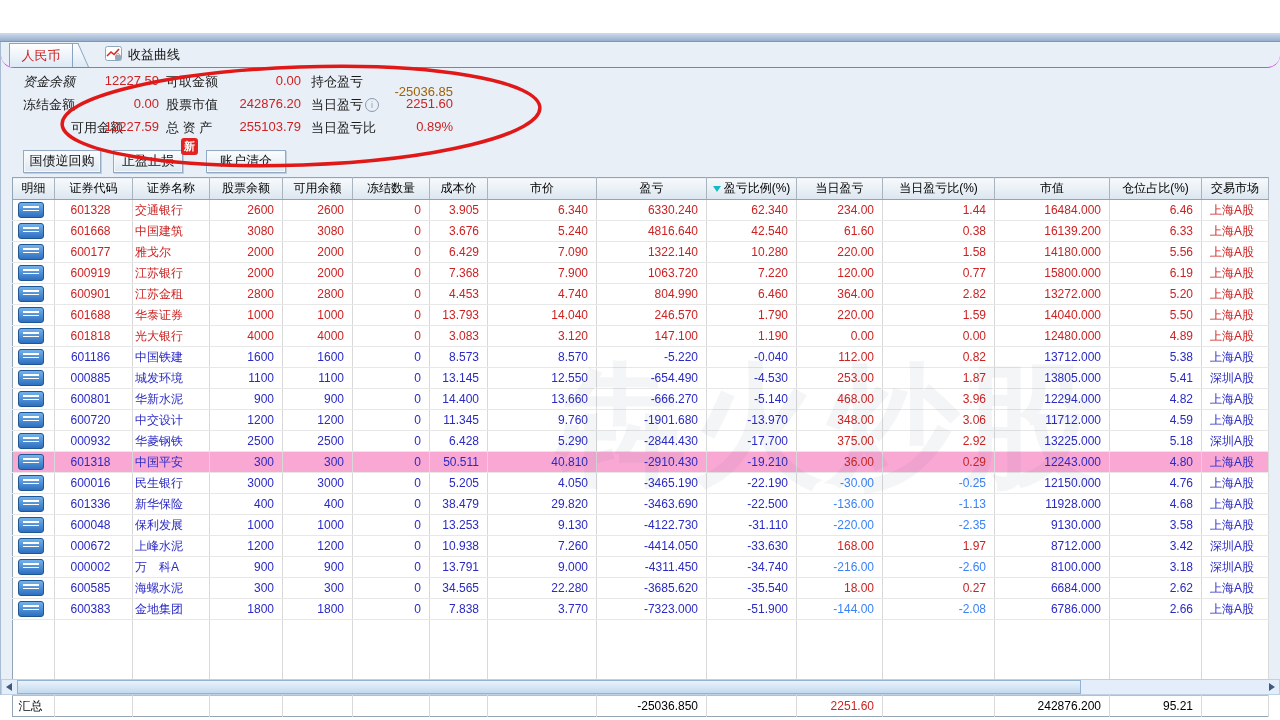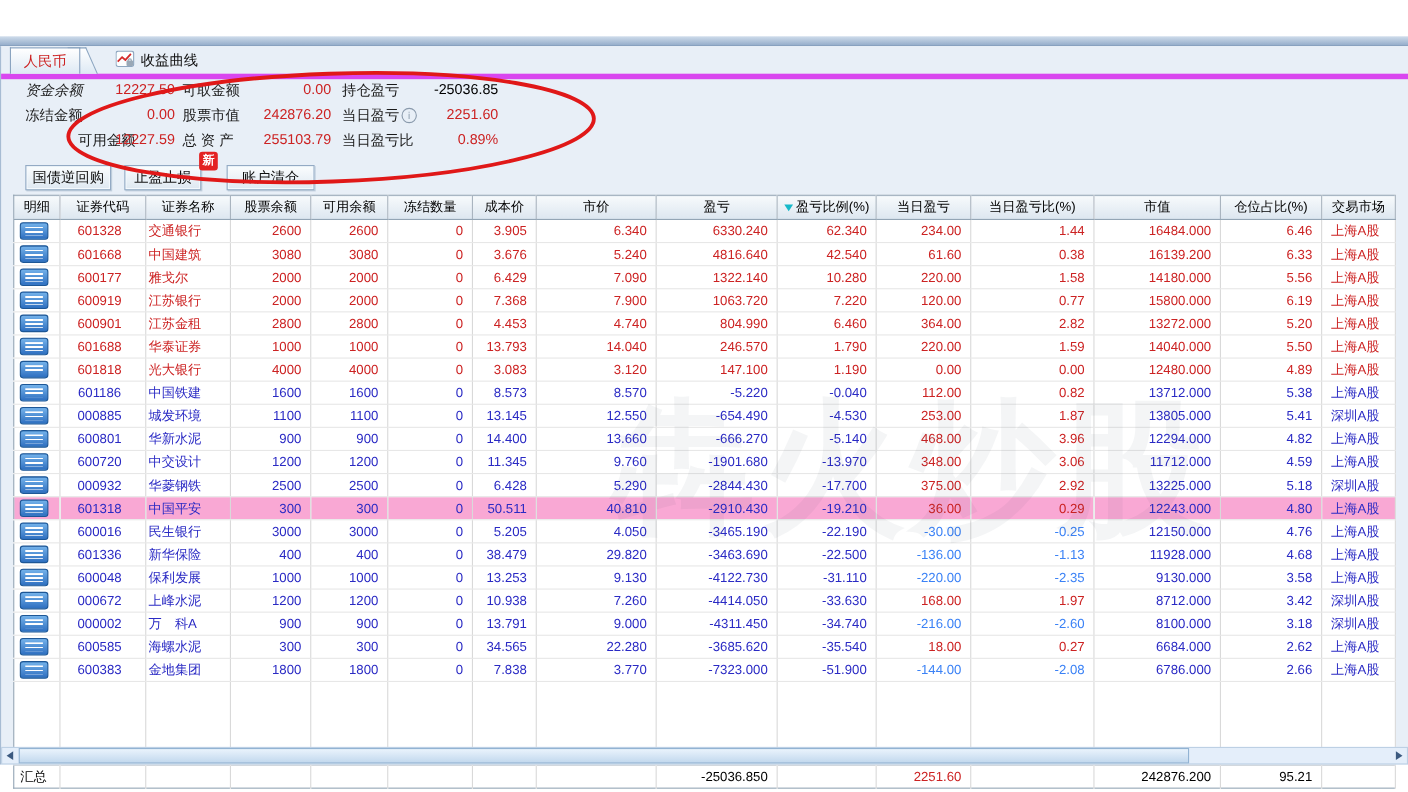--- a/index.html
+++ b/index.html
@@ -5,36 +5,36 @@
   html,body{margin:0;padding:0;}
   body{width:1280px;height:720px;background:#fff;font-family:"Liberation Sans","DejaVu Sans",sans-serif;}
   .screen{position:relative;width:1280px;height:720px;overflow:hidden;background:#fff;}
 
   .topbar{position:absolute;left:0;top:33px;width:1280px;height:8px;
     background:linear-gradient(#cfdceb,#96aecb);border-bottom:1px solid #7d97b8;}
 
   .panel{position:absolute;left:0;top:42px;width:1279px;height:653px;background:#e8eff7;border-left:1px solid #a7bcd3;}
 
   
-  .tabbar{position:absolute;left:0;top:0;width:100%;height:25px;border-bottom:5px solid #d946ef;}
+  .tabbar{position:absolute;left:0;top:0;width:100%;height:25px;border-bottom:1px solid #d946ef;border-radius:13px;}
   .tab-rmb{position:absolute;left:8px;top:1px;width:62px;height:23px;
     background:linear-gradient(#ffffff,#dde9f4);border:1px solid #8aa4c0;border-bottom:none;
     color:#cc2222;font-size:13px;text-align:center;line-height:23px;z-index:2;}
   .tab-slant{position:absolute;left:71px;top:1px;width:16px;height:23px;
     background:linear-gradient(#ffffff,#dde9f4);border-top:1px solid #8aa4c0;border-right:1px solid #8aa4c0;
     transform:skewX(24deg);transform-origin:bottom left;z-index:1;}
   .tab-curve{position:absolute;left:104px;top:3px;height:20px;display:flex;align-items:center;gap:5px;
     color:#101010;font-size:13px;}
 
   
   .acct-row{position:absolute;left:0;width:540px;height:23px;font-size:13px;}
   .acct-label{position:absolute;color:#1a1a1a;white-space:pre;}
   .acct-value{position:absolute;text-align:right;white-space:pre;}
   .v-red{color:#cc2222;}
-  .v-blue{color:#000000;}
+  .v-blue{color:#a16207;margin-top:11px;}
   .info-i{display:inline-block;width:12px;height:12px;border:1px solid #8a9aac;border-radius:50%;
     color:#8a9aac;font-size:9px;line-height:12px;text-align:center;vertical-align:1px;margin-left:2px;font-style:normal;}
 
   
   .btn{position:absolute;top:108px;height:21px;font-size:13px;color:#101010;text-align:center;line-height:19px;
     background:linear-gradient(#fbfdfe,#dee8f1);border:1px solid #93aac4;box-shadow:1px 1px 0 #c2d0de, inset 0 0 0 1px #f4f9fd;cursor:pointer;}
   .new-badge{position:absolute;left:180px;top:96px;width:17px;height:17px;background:#e32222;border-radius:3px;
     color:#fff;font-size:11px;font-weight:bold;text-align:center;line-height:17px;z-index:6;}
 
   

